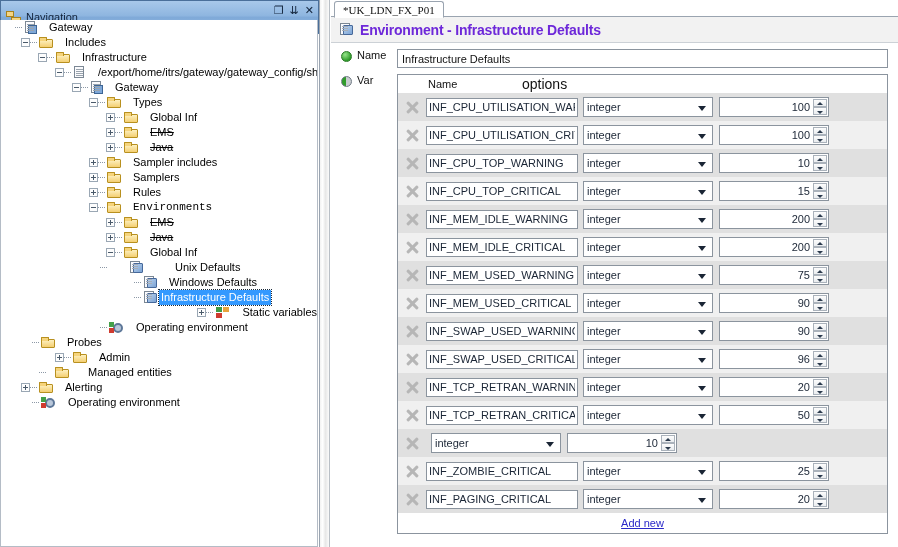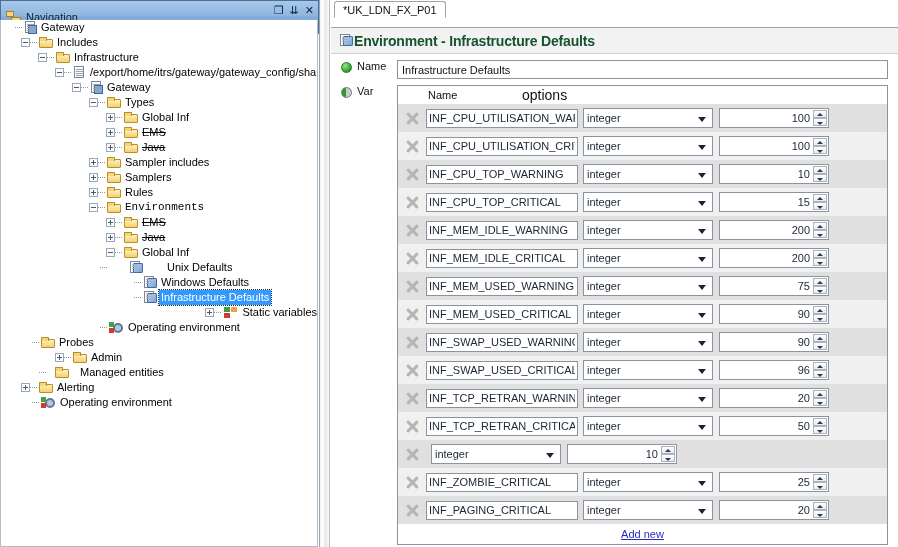--- a/index.html
+++ b/index.html
@@ -42,21 +42,21 @@
     background: #ffffff;
     border: 1px solid #b4bcc6;
     border-top: none;
     overflow: hidden;
   }
   .trow {
     position: relative; height: 15px; line-height: 15px;
     white-space: nowrap; font-size: 11px; color: #000;
     display: flex; align-items: center;
   }
-  .tlabel { padding-left: 3px; }
+  .tlabel { padding-left: 3px; margin-left: 8px; }
   .tlabel.strike { text-decoration: line-through; }
   .tsel {
     background: #3399ff; color: #fff;
     outline: 1px dotted #1a2a3a;
     padding: 0 2px; margin-left: 1px;
   }
 
   
   .exp {
     width: 9px; height: 9px; border: 1px solid #9aa7b4; background: #fdfdfd;
@@ -136,38 +136,39 @@
     background: linear-gradient(to right, #f2f2f2, #ffffff 30%, #e7e7e7 60%, #fbfbfb);
     border-right: 1px solid #b9bfc6;
   }
 
   
   #editor {
     position: absolute; left: 331px; top: 0; right: 0; bottom: 0;
     background: #ffffff;
   }
   #tabstrip {
-    height: 28px; position: relative;
+    height: 17px; position: relative;
     background: #ffffff;
     border-bottom: 1px solid #9aa4b0;
+    font-family: Liberation Serif, serif;
   }
   #tab-main {
     position: absolute; left: 3px; top: 1px;
     height: 17px; padding: 1px 8px 0 8px;
     background: #ffffff;
     border: 1px solid #9aa4b0; border-bottom: 1px solid #fff;
     border-radius: 3px 3px 0 0;
     font-size: 11px; color: #111; line-height: 15px;
   }
   #title-bar {
     height: 26px; display: flex; align-items: center;
     background: #f2f2f2; padding-left: 6px;
     border-bottom: 1px solid #ccd1d6;
   }
-  #title-text { font-size: 14px; font-weight: bold; color: #14532d; letter-spacing: -0.2px; }
+  #title-text { font-size: 14px; font-weight: bold; color: #6d28d9; margin-left: 6px; letter-spacing: -0.2px; }
 
   .field-row { display: flex; align-items: flex-start; padding: 6px 6px 0 10px; }
   .bullet {
     width: 11px; height: 11px; border-radius: 50%; flex: 0 0 auto; margin-top: 2px;
     background: radial-gradient(circle at 35% 30%, #96e58a, #2f9c2a 70%);
     border: 1px solid #2a7a26;
   }
   .bullet.half {
     background: linear-gradient(to right, #2f9c2a 0 50%, #c8ccd0 50% 100%);
     border: 1px solid #6f7a84;

